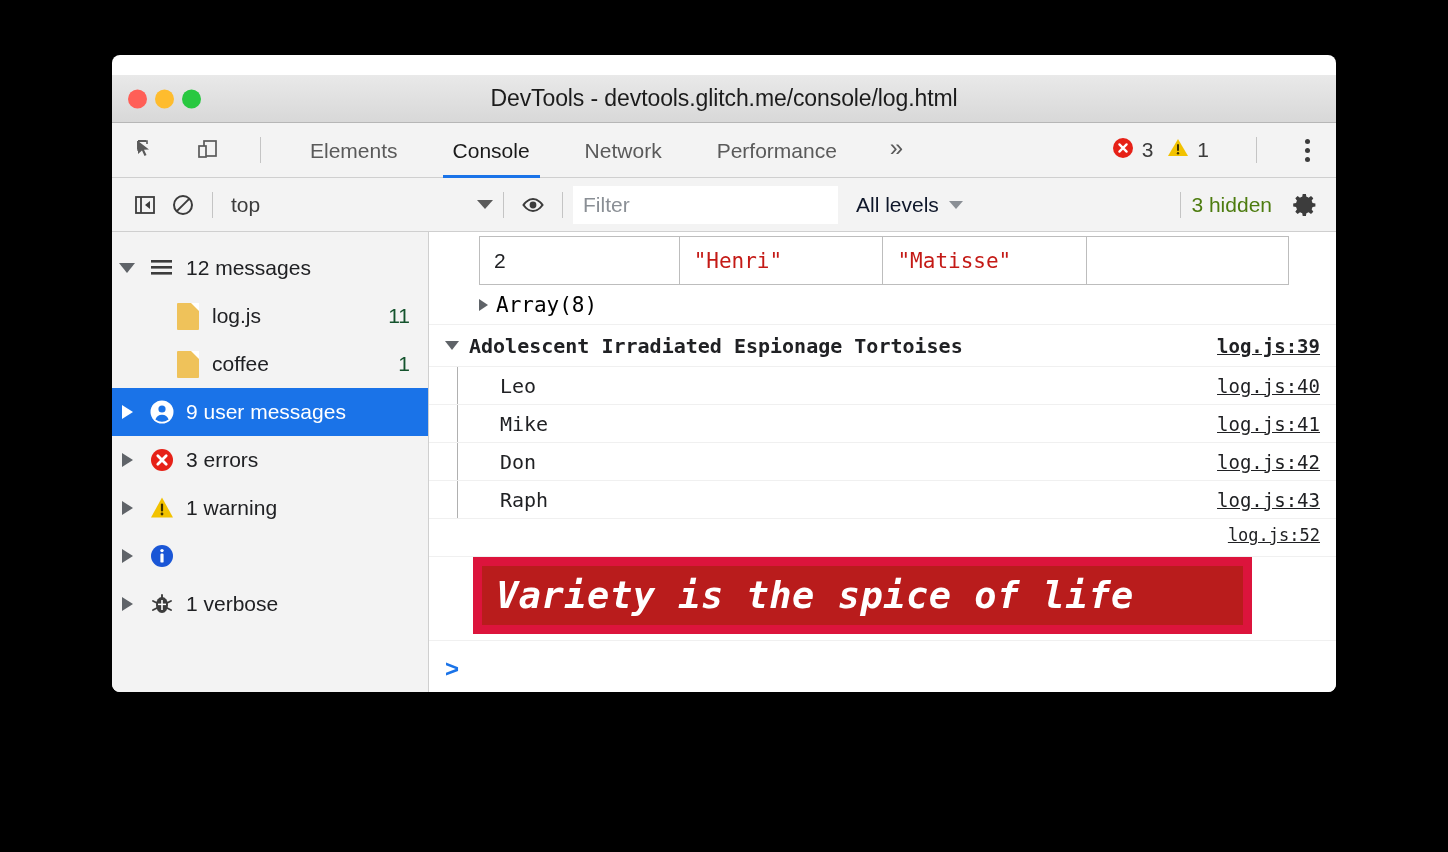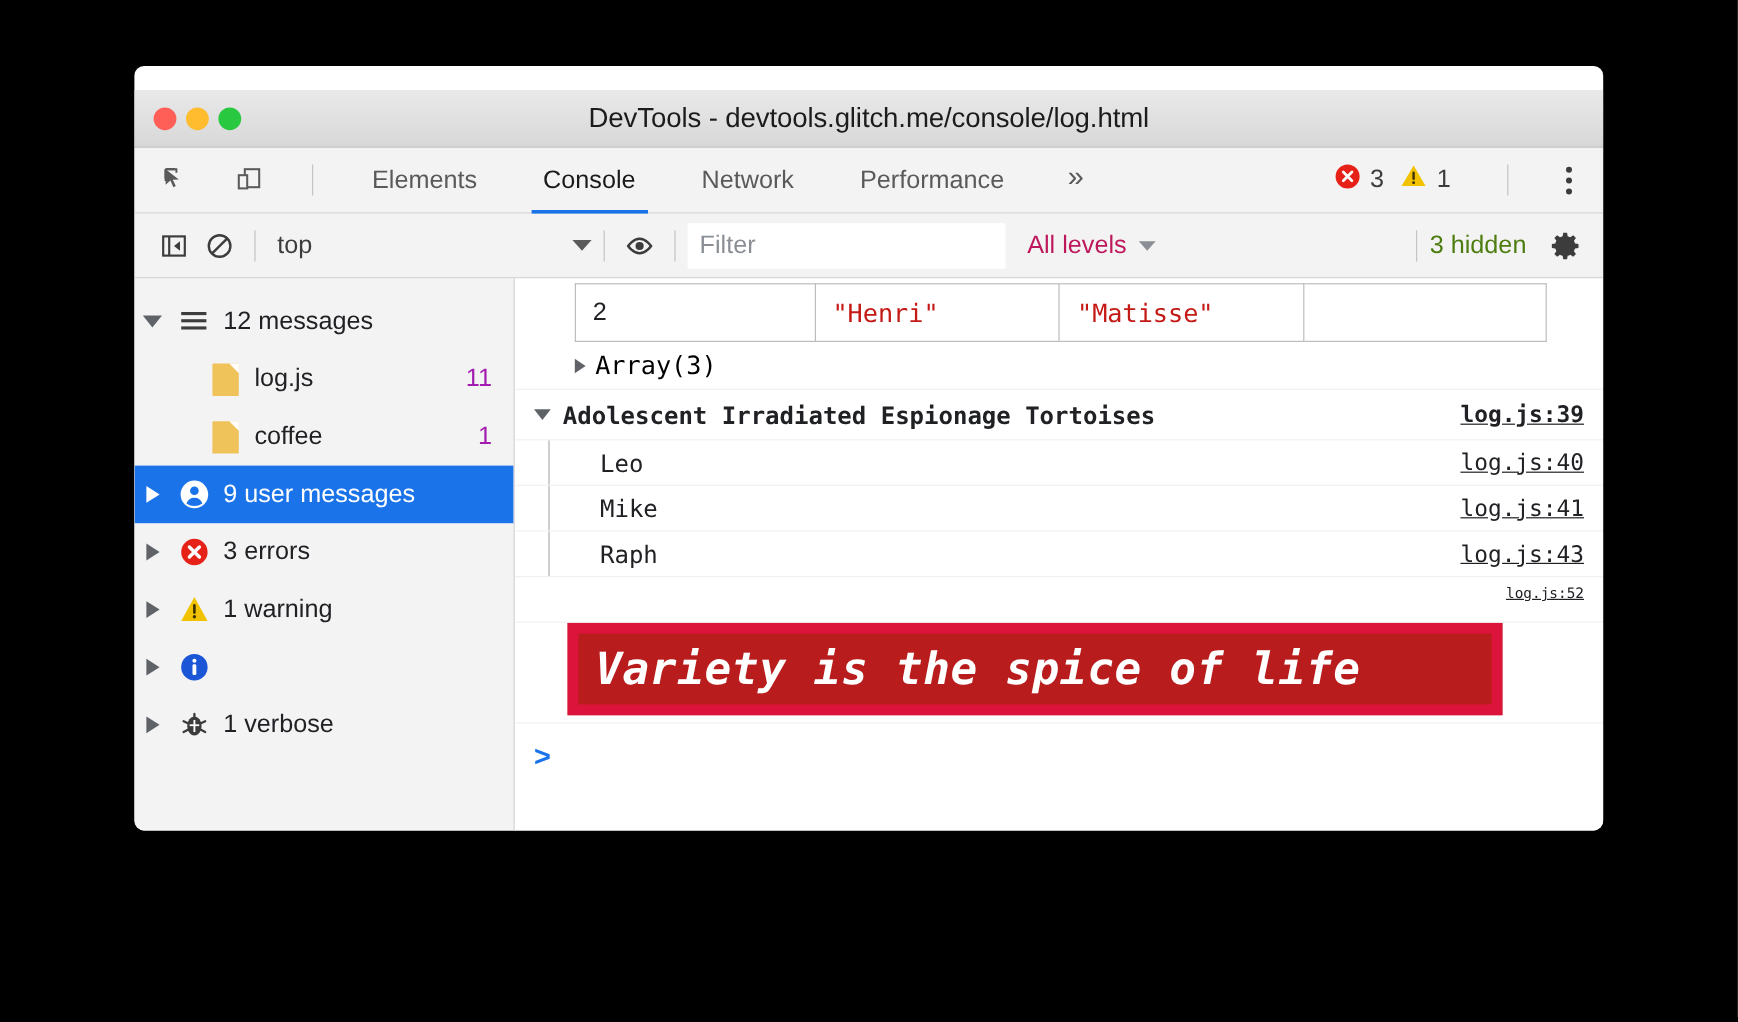--- a/index.html
+++ b/index.html
@@ -132,21 +132,21 @@
     background: #ffffff;
     border: none;
     font-size: 21px;
     color: #3c3c3c;
     padding: 0 10px;
     font-family: "Liberation Sans", sans-serif;
   }
   #filter-input::placeholder { color: #8a8f95; }
   #levels {
     display: flex; align-items: center; gap: 10px;
-    font-size: 21px; color: #be185d;
+    font-size: 21px; color: #0f172a;
     padding: 0 18px;
   }
   .caret-down.gray {
     border-top-color: #8a8f95;
     border-left-width: 7px; border-right-width: 7px; border-top-width: 8px;
   }
   #consolebar-spacer { flex: 1; }
   #hidden-count { font-size: 21px; color: #4d7c0f; padding-right: 14px; }
 
   
@@ -184,21 +184,21 @@
     width: 0; height: 0;
     border-left: 8px solid transparent;
     border-right: 8px solid transparent;
     border-top: 10px solid #5f6368;
   }
   .side-icon {
     width: 40px; min-width: 40px;
     display: flex; align-items: center; justify-content: center;
   }
   .side-label { flex: 1; padding-left: 4px; }
-  .side-count { color: #a21caf; }
+  .side-count { color: #14532d; }
   .side-row.child { padding-left: 26px; }
 
   
   .file-ico {
     width: 22px; height: 27px;
     background: #efc25a;
     position: relative;
     border-radius: 1px;
   }
   .file-ico::after {
@@ -298,21 +298,21 @@
     font-size: 37px;
     font-family: "DejaVu Sans Mono", monospace;
     letter-spacing: 0.5px;
     white-space: nowrap;
   }
   .link-only-row {
     height: 38px; position: relative; border-bottom: 1px solid #f0f0f0;
   }
   .link-only-row .link {
     position: absolute; right: 16px; top: 6px;
-    font-size: 12px; color: #202124; text-decoration: underline;
+    font-size: 17px; color: #202124; text-decoration: underline;
     font-family: "DejaVu Sans Mono", monospace;
   }
 
   
   #prompt-row {
     display: flex; align-items: flex-start;
     padding: 14px 0 0 16px;
     height: 66px;
   }
   .prompt-chev {
@@ -571,41 +571,46 @@
             <td class="str">"Henri"</td>
             <td class="str">"Matisse"</td>
             <td class="empty"></td>
           </tr>
         </tbody>
           </table>
       </div>
 
       <div class="array-row">
         <i class="tri"></i>
-        <span>Array(3)</span>
+        <span>Array(8)</span>
       </div>
 
       <div class="msg group-header">
         <i class="group-twisty"></i>
         <span>Adolescent Irradiated Espionage Tortoises</span>
         <span class="link">log.js:39</span>
       </div>
 
       <div class="msg group-item">
         <span class="group-guide"></span>
         <span>Leo</span>
         <span class="link">log.js:40</span>
       </div>
 
       <div class="msg group-item">
         <span class="group-guide"></span>
         <span>Mike</span>
         <span class="link">log.js:41</span>
       </div>
 
+      <div class="msg group-item">
+        <span class="group-guide"></span>
+        <span>Don</span>
+        <span class="link">log.js:42</span>
+      </div>
 
       <div class="msg group-item">
         <span class="group-guide last"></span>
         <span>Raph</span>
         <span class="link">log.js:43</span>
       </div>
 
       <div class="link-only-row">
         <span class="link">log.js:52</span>
       </div>

